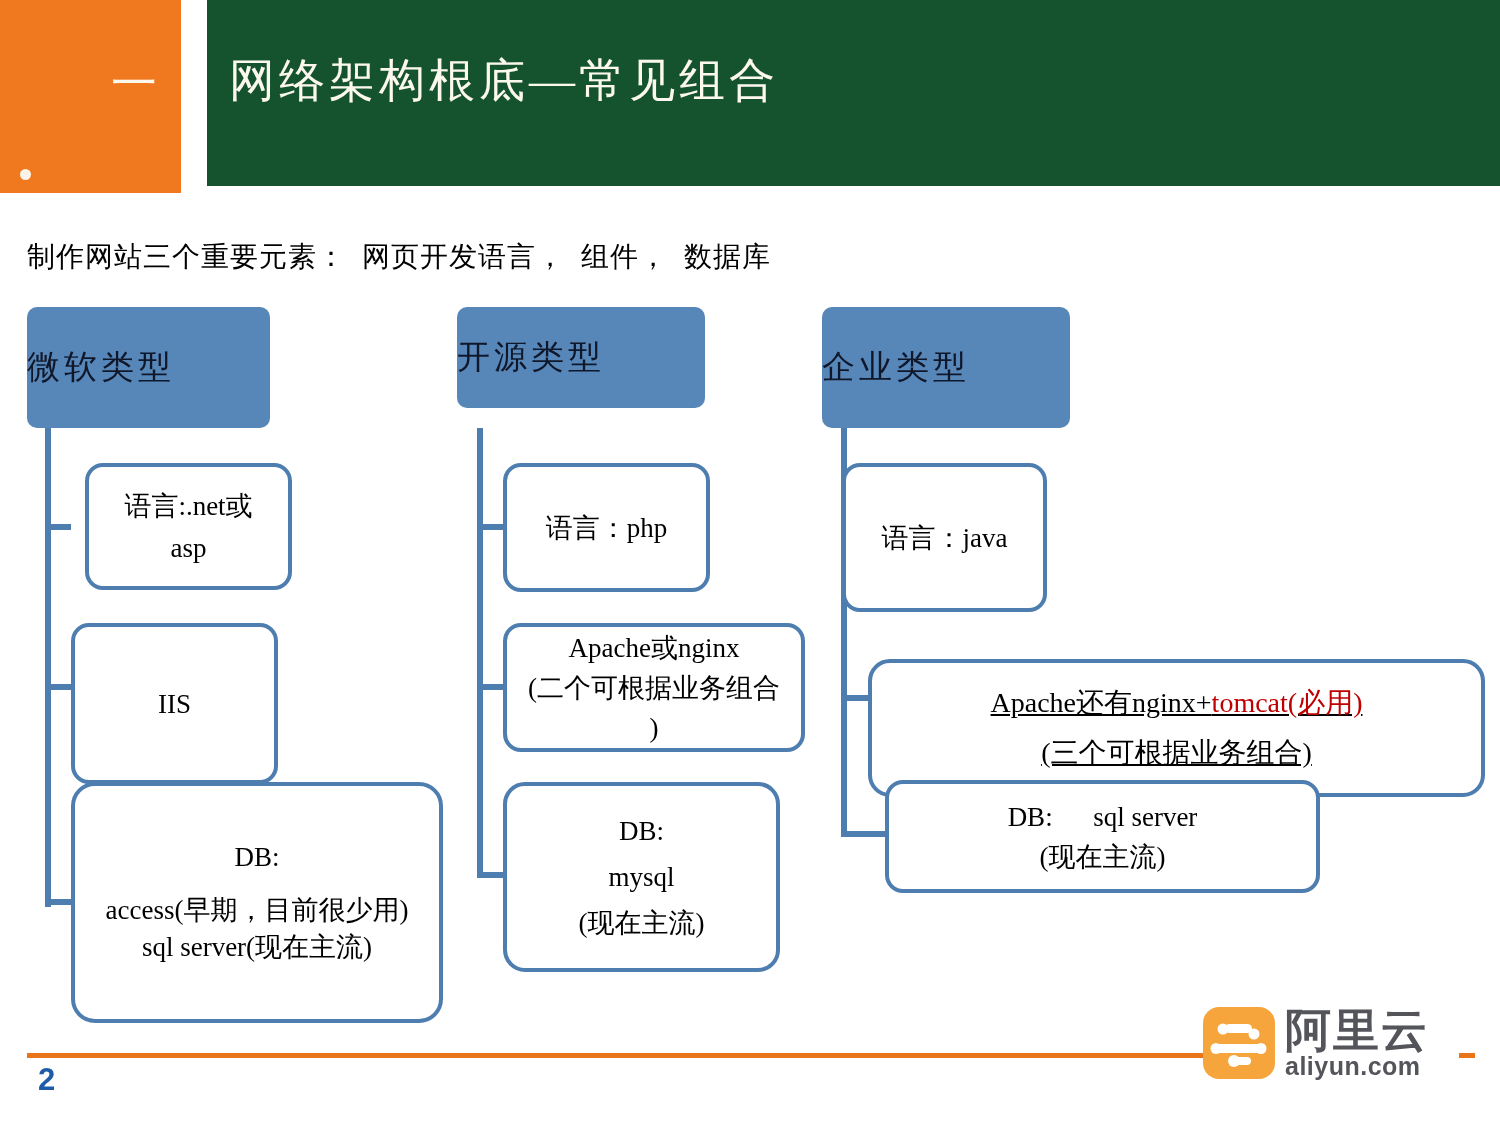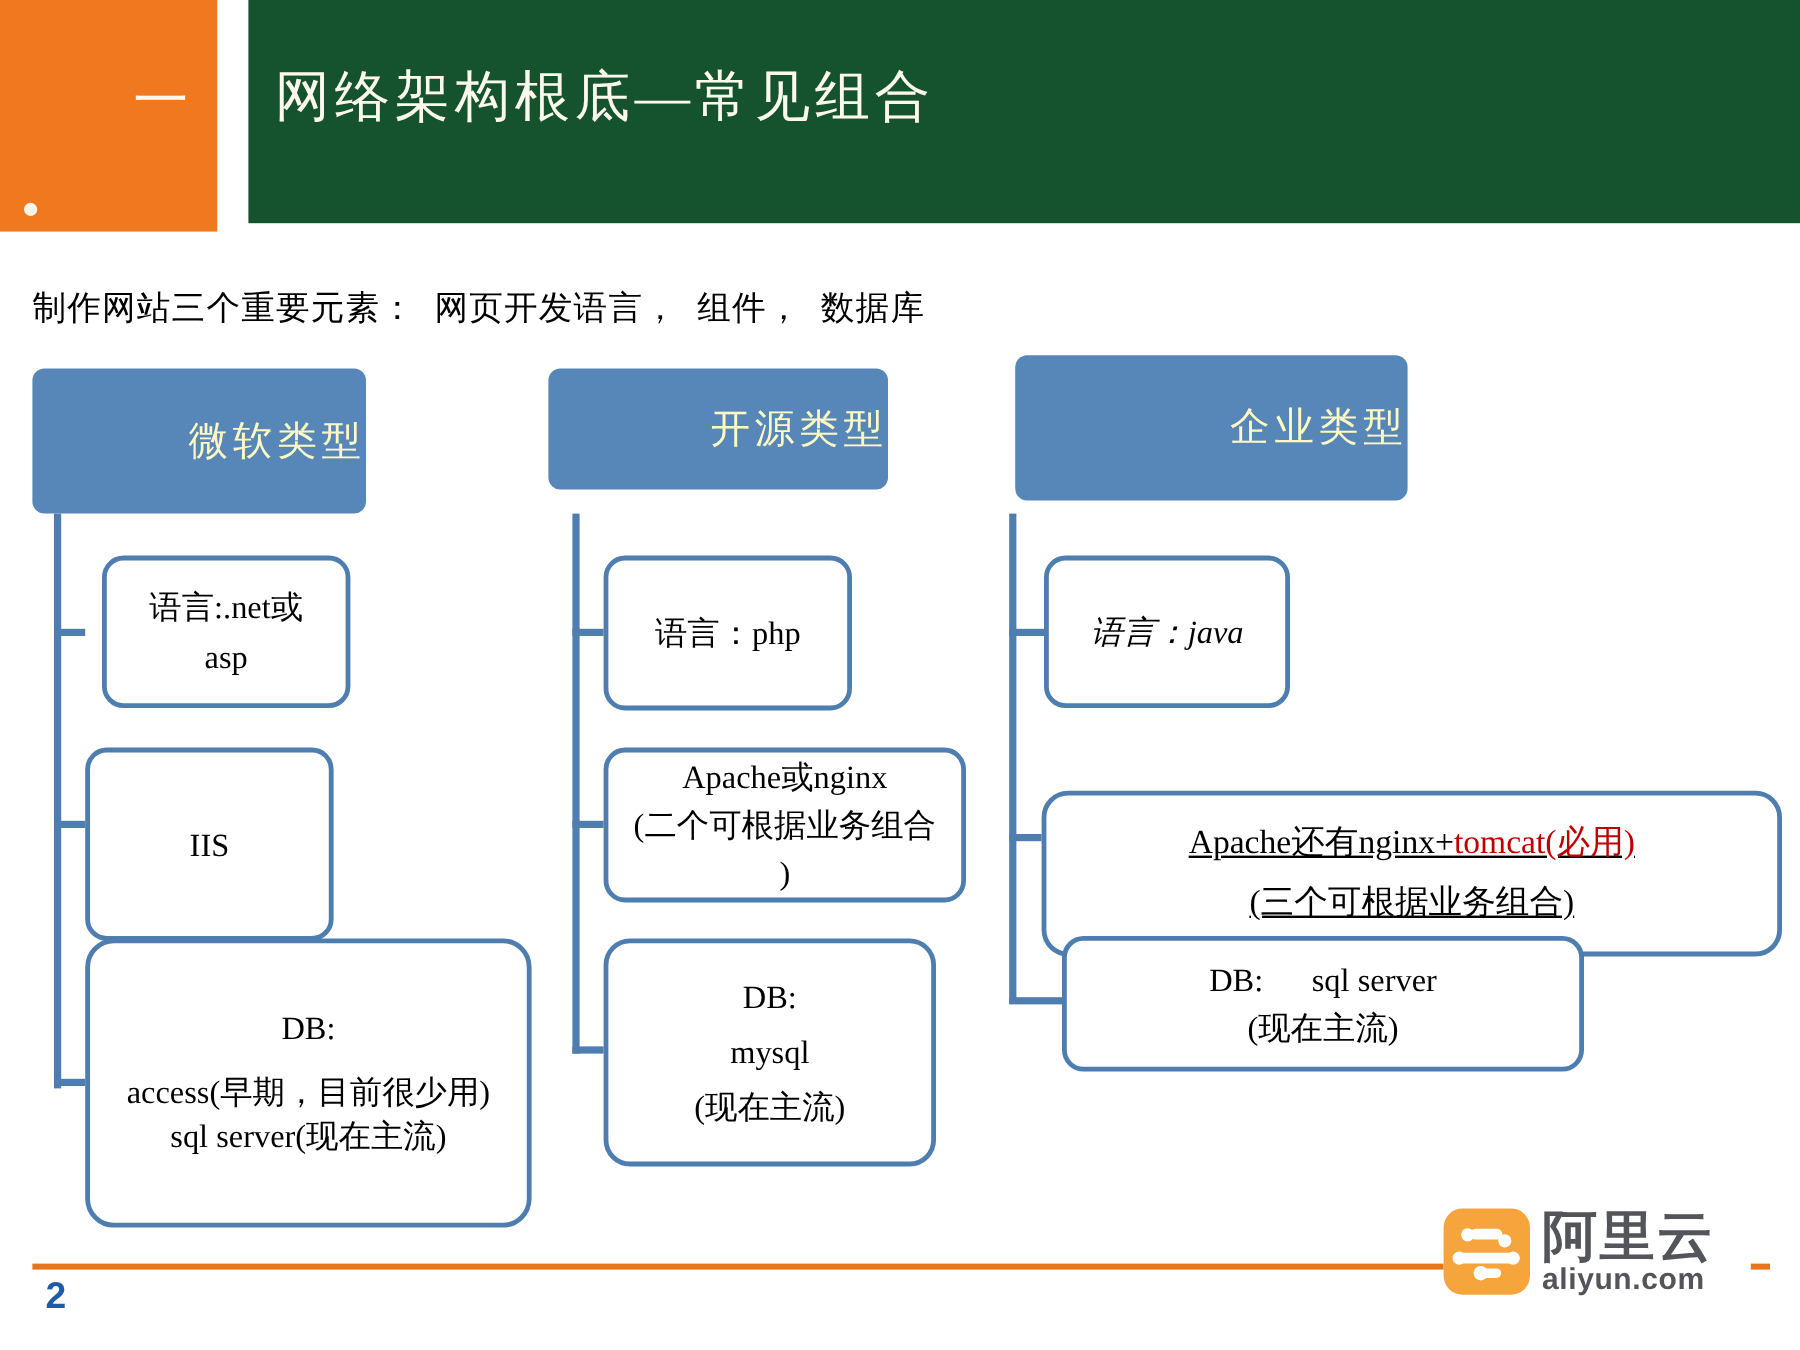--- a/index.html
+++ b/index.html
@@ -15,23 +15,23 @@
   .hdr-dot{position:absolute;left:20px;top:169px;width:11px;height:11px;border-radius:50%;background:#FBF4E9;}
   .section-number{position:absolute;left:98px;top:58px;width:72px;text-align:center;
     color:#FDF8EE;font-size:46px;line-height:52px;}
   .hdr-main{position:absolute;left:207px;top:0;width:1456px;height:186px;background:#14532d;}
   .slide-title{position:absolute;left:22px;top:53px;color:#FDF8EE;font-size:46px;
     letter-spacing:4px;line-height:56px;white-space:nowrap;}
   
   .intro{position:absolute;left:27px;top:238px;font-size:28px;color:#000;
     letter-spacing:1px;white-space:pre;}
   
-  .hbox{position:absolute;background:#5786B8;border-radius:10px;color:#fef9c3;
-    display:flex;align-items:center;justify-content:flex-end;
-    font-size:33px;letter-spacing:4px;padding-left:35px;}
+  .hbox{position:absolute;background:#5786B8;border-radius:10px;color:#0f172a;
+    display:flex;align-items:center;justify-content:flex-start;
+    font-size:33px;letter-spacing:4px;}
   .cbox{position:absolute;background:#fff;border:4px solid #4E7DB0;border-radius:18px;
     display:flex;flex-direction:column;align-items:center;justify-content:center;
     font-size:27px;color:#000;text-align:center;box-sizing:border-box;}
   .cbox .ln{line-height:40px;white-space:pre-wrap;}
   .vline,.hstub{position:absolute;background:#4E7DB0;}
   
   .h1{left:27px;top:307px;width:243px;height:121px;}
   .v1{left:45px;top:428px;width:6px;height:479px;}
   .s11{left:45px;top:524px;width:26px;height:6px;}
   .s12{left:45px;top:684px;width:26px;height:6px;}
@@ -46,26 +46,26 @@
   .h2c{left:457px;top:307px;width:248px;height:101px;}
   .v2{left:477px;top:428px;width:6px;height:450px;}
   .s21{left:477px;top:524px;width:26px;height:6px;}
   .s22{left:477px;top:684px;width:26px;height:6px;}
   .s23{left:477px;top:872px;width:26px;height:6px;}
   .b21{left:503px;top:463px;width:207px;height:129px;}
   .b22{left:503px;top:623px;width:302px;height:129px;}
   .b23{left:503px;top:782px;width:277px;height:190px;border-radius:22px;}
   .b23 .ln{line-height:46px;}
   
-  .h3c{left:822px;top:296px;width:292px;height:121px;margin-left:24px;}
+  .h3c{left:822px;top:307px;width:248px;height:121px;}
   .v3{left:841px;top:428px;width:6px;height:408px;}
   .s31{left:841px;top:524px;width:29px;height:6px;}
   .s32{left:841px;top:695px;width:27px;height:6px;}
   .s33{left:841px;top:831px;width:44px;height:6px;}
-  .b31{left:870px;top:463px;width:205px;height:127px;font-style:italic;}
+  .b31{left:842px;top:463px;width:205px;height:149px;}
   .b32{left:868px;top:659px;width:617px;height:138px;border-radius:22px;text-decoration:underline;}
   .b32 .ln{line-height:50px;font-size:28px;}
   .b33{left:885px;top:780px;width:435px;height:113px;}
   .red{color:#C00000;}
   .pre{white-space:pre;}
   
   .footer-line{position:absolute;left:27px;top:1053px;width:1448px;height:5px;background:#E9751B;}
   .logo-wrap{position:absolute;left:1203px;top:1000px;width:256px;height:86px;background:#ffffff;
     display:flex;align-items:center;font-family:"Liberation Sans","DejaVu Sans",sans-serif;}
   .logo-square{width:72px;height:72px;border-radius:16px;background:#F5A53C;flex:0 0 auto;

